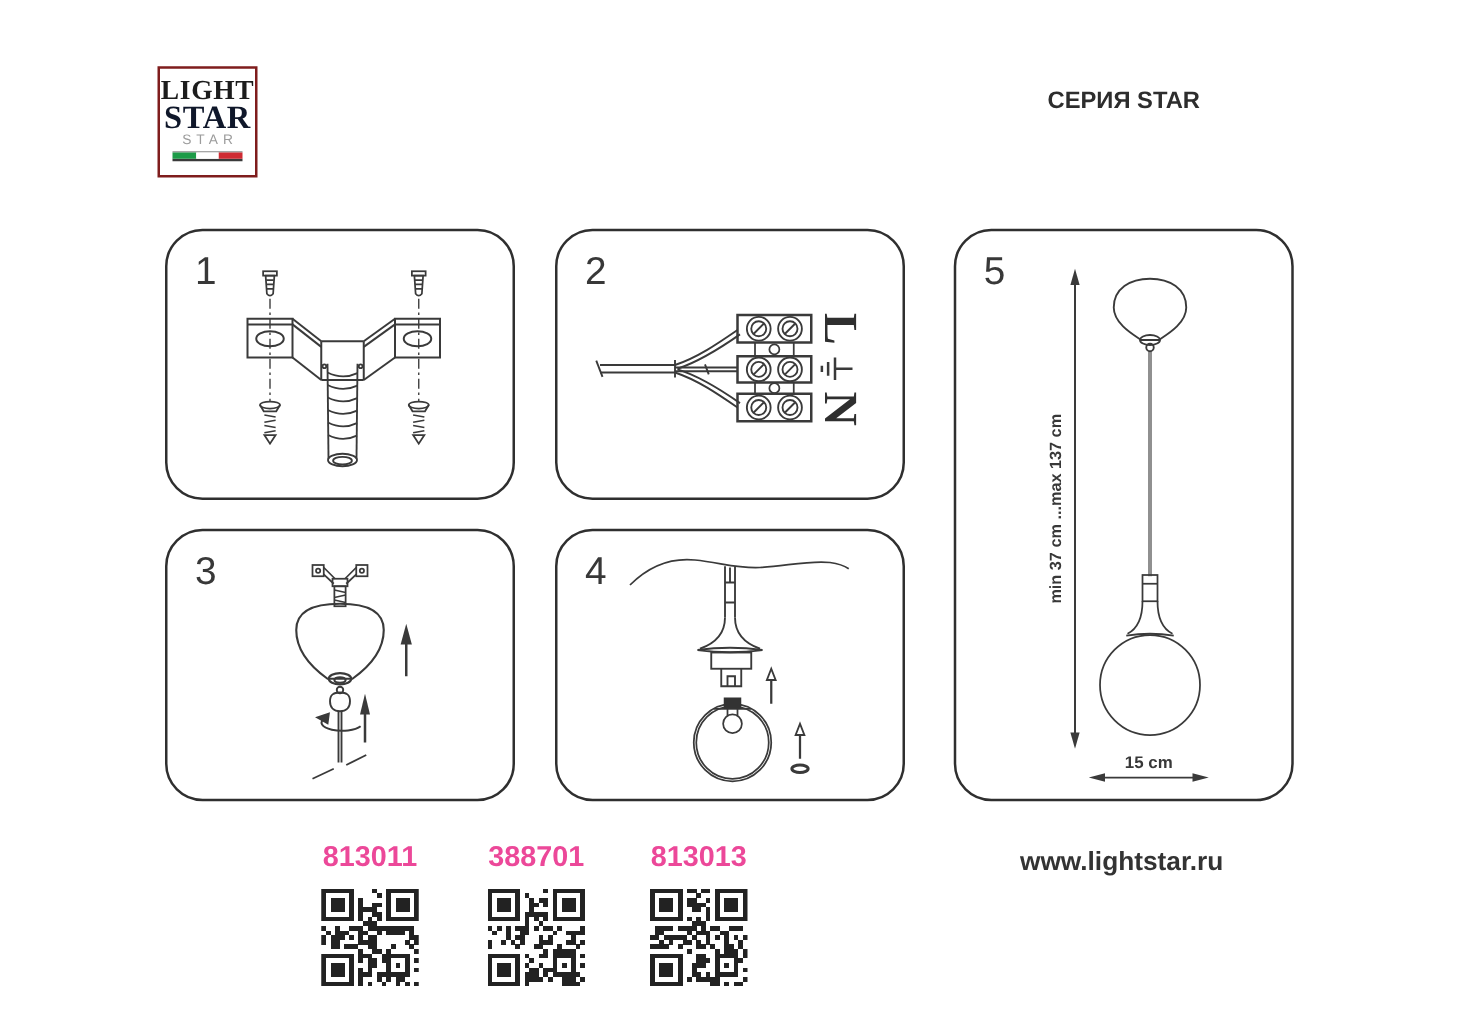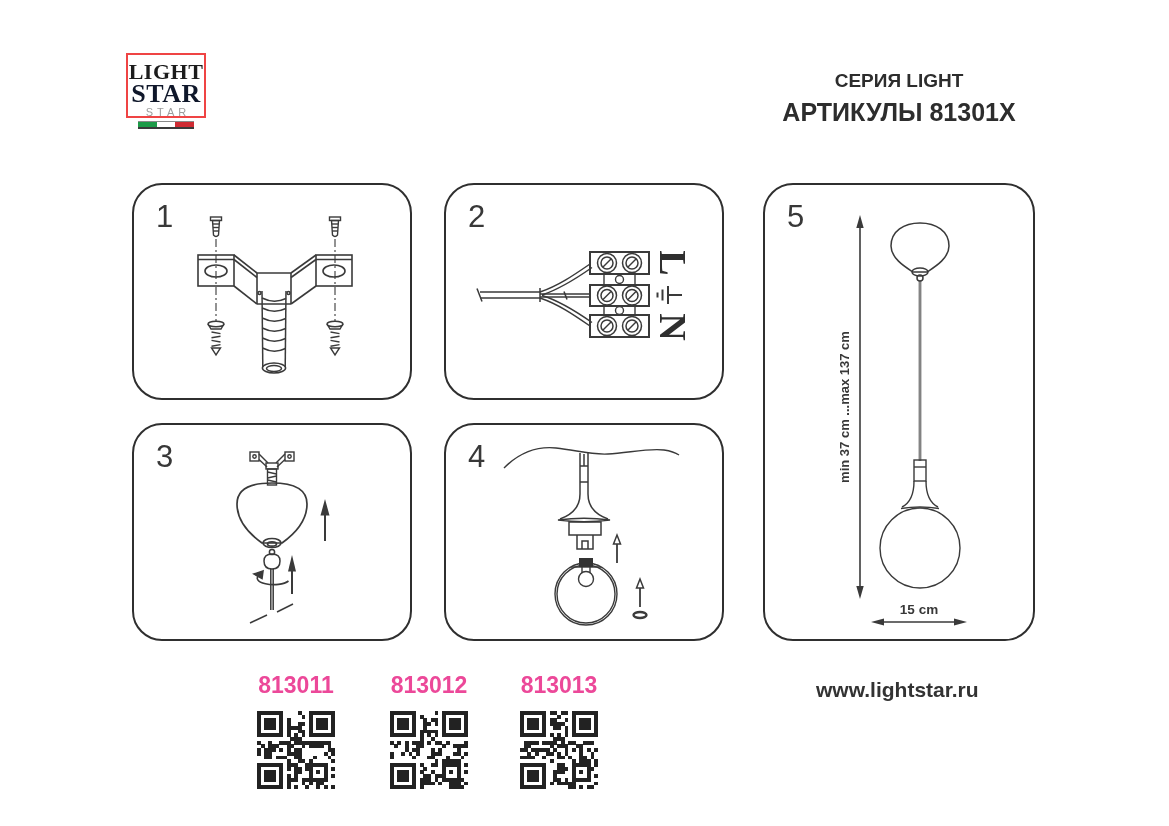--- a/index.html
+++ b/index.html
@@ -1,20 +1,20 @@
 <!DOCTYPE html>
 <html><head>
 <meta charset="utf-8">
 <style>
   html,body{margin:0;padding:0;background:#ffffff;}
   .page{position:relative;width:1169px;height:826px;background:#fff;overflow:hidden;
         font-family:"Liberation Sans",sans-serif;color:#2e2e2e;}
 
   
-  .logo{position:absolute;left:126px;top:53px;width:80px;height:65px;border:2px solid #ef4444;
+  .logo{position:absolute;left:126px;top:53px;width:80px;height:89px;border:2px solid #7f1d1d;
         box-sizing:border-box;text-align:center;background:#fff;}
   .logo-light{font-family:"Liberation Serif",serif;font-weight:bold;font-size:22px;line-height:20px;margin-top:7px;letter-spacing:.5px;color:#1c1c1c;}
   .logo-star{font-family:"Liberation Serif",serif;font-weight:bold;font-size:26px;line-height:23px;letter-spacing:.5px;color:#0f172a;}
   .logo-group{font-size:11px;line-height:12px;color:#9c9c9c;letter-spacing:4px;margin-top:1px;text-indent:4px;}
   .flag{display:flex;width:56px;height:5px;margin:3px auto 0;border-top:1px solid #8a8a8a;border-bottom:2px solid #3a3a3a;}
   .flag span{flex:1 1 auto;}
   .flag .g{background:#1d9b48;}
   .flag .w{background:#ffffff;}
   .flag .r{background:#cf2b33;}
 
@@ -54,22 +54,21 @@
     <div class="logo-group">STAR</div>
     <div class="flag">
       <span class="g"></span>
         <span class="w"></span>
         <span class="r"></span>
     </div>
   </div>
 
 
   <div class="series">
-    <div class="l1">СЕРИЯ LIGHT</div>
-    <div class="l2">АРТИКУЛЫ 81301X</div>
+    <div class="l1">СЕРИЯ STAR</div>
   </div>
 
   <div class="panel" id="panel1">
     <span class="num">1</span>
     <svg width="280" height="217" viewBox="0 0 280 217">
 
       <g class="ln" stroke-width="1.6">
         <rect x="64" y="70" width="36" height="31"></rect>
         <line x1="64" y1="74.5" x2="100" y2="74.5"></line>
         <ellipse cx="82" cy="86" rx="11" ry="6"></ellipse>
@@ -555,21 +554,21 @@
         <rect x="6" y="20" width="1.02" height="1.02" fill="#222"></rect>
         <rect x="8" y="20" width="1.02" height="1.02" fill="#222"></rect>
         <rect x="10" y="20" width="1.02" height="1.02" fill="#222"></rect>
         <rect x="13" y="20" width="1.02" height="1.02" fill="#222"></rect>
         <rect x="16" y="20" width="1.02" height="1.02" fill="#222"></rect>
         <rect x="18" y="20" width="1.02" height="1.02" fill="#222"></rect>
         <rect x="20" y="20" width="1.02" height="1.02" fill="#222"></rect>
       </svg>
   </div>
   <div class="article" id="article2">
-    <div class="code">813012</div>
+    <div class="code">388701</div>
     <svg class="qr" width="78" height="78" viewBox="0 0 21 21" shape-rendering="crispEdges">
         <rect x="0" y="0" width="1.02" height="1.02" fill="#222"></rect>
         <rect x="1" y="0" width="1.02" height="1.02" fill="#222"></rect>
         <rect x="2" y="0" width="1.02" height="1.02" fill="#222"></rect>
         <rect x="3" y="0" width="1.02" height="1.02" fill="#222"></rect>
         <rect x="4" y="0" width="1.02" height="1.02" fill="#222"></rect>
         <rect x="5" y="0" width="1.02" height="1.02" fill="#222"></rect>
         <rect x="6" y="0" width="1.02" height="1.02" fill="#222"></rect>
         <rect x="12" y="0" width="1.02" height="1.02" fill="#222"></rect>
         <rect x="14" y="0" width="1.02" height="1.02" fill="#222"></rect>

